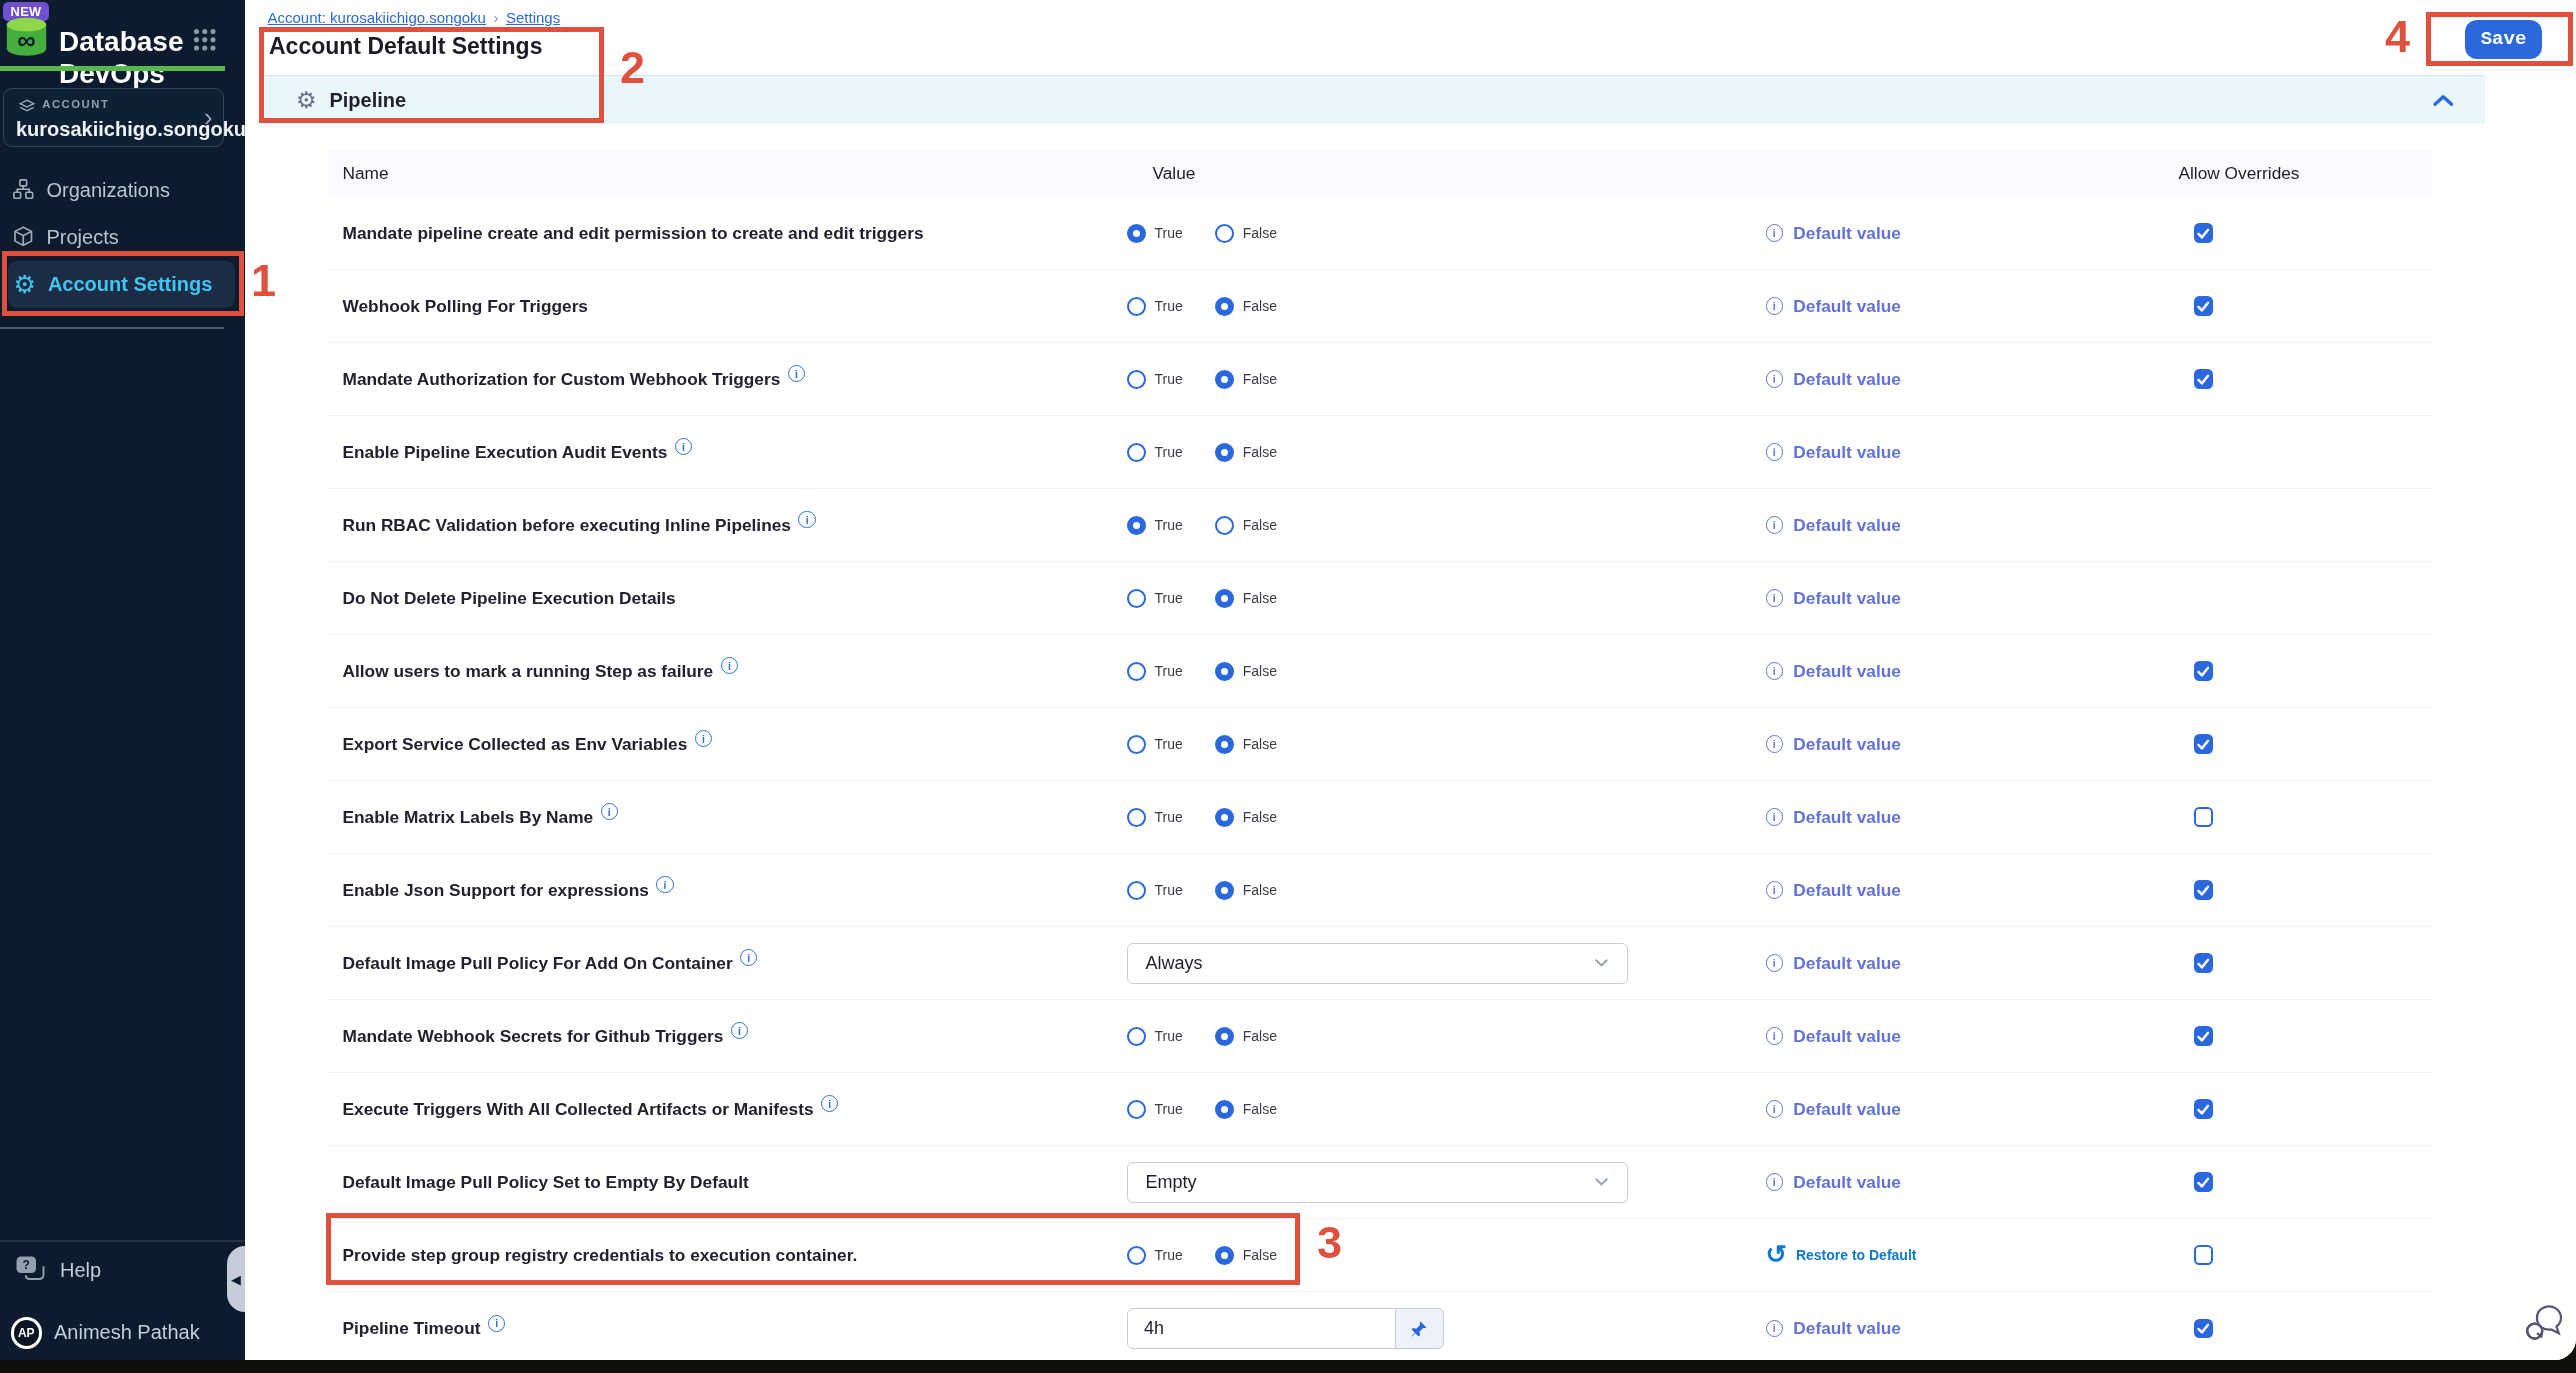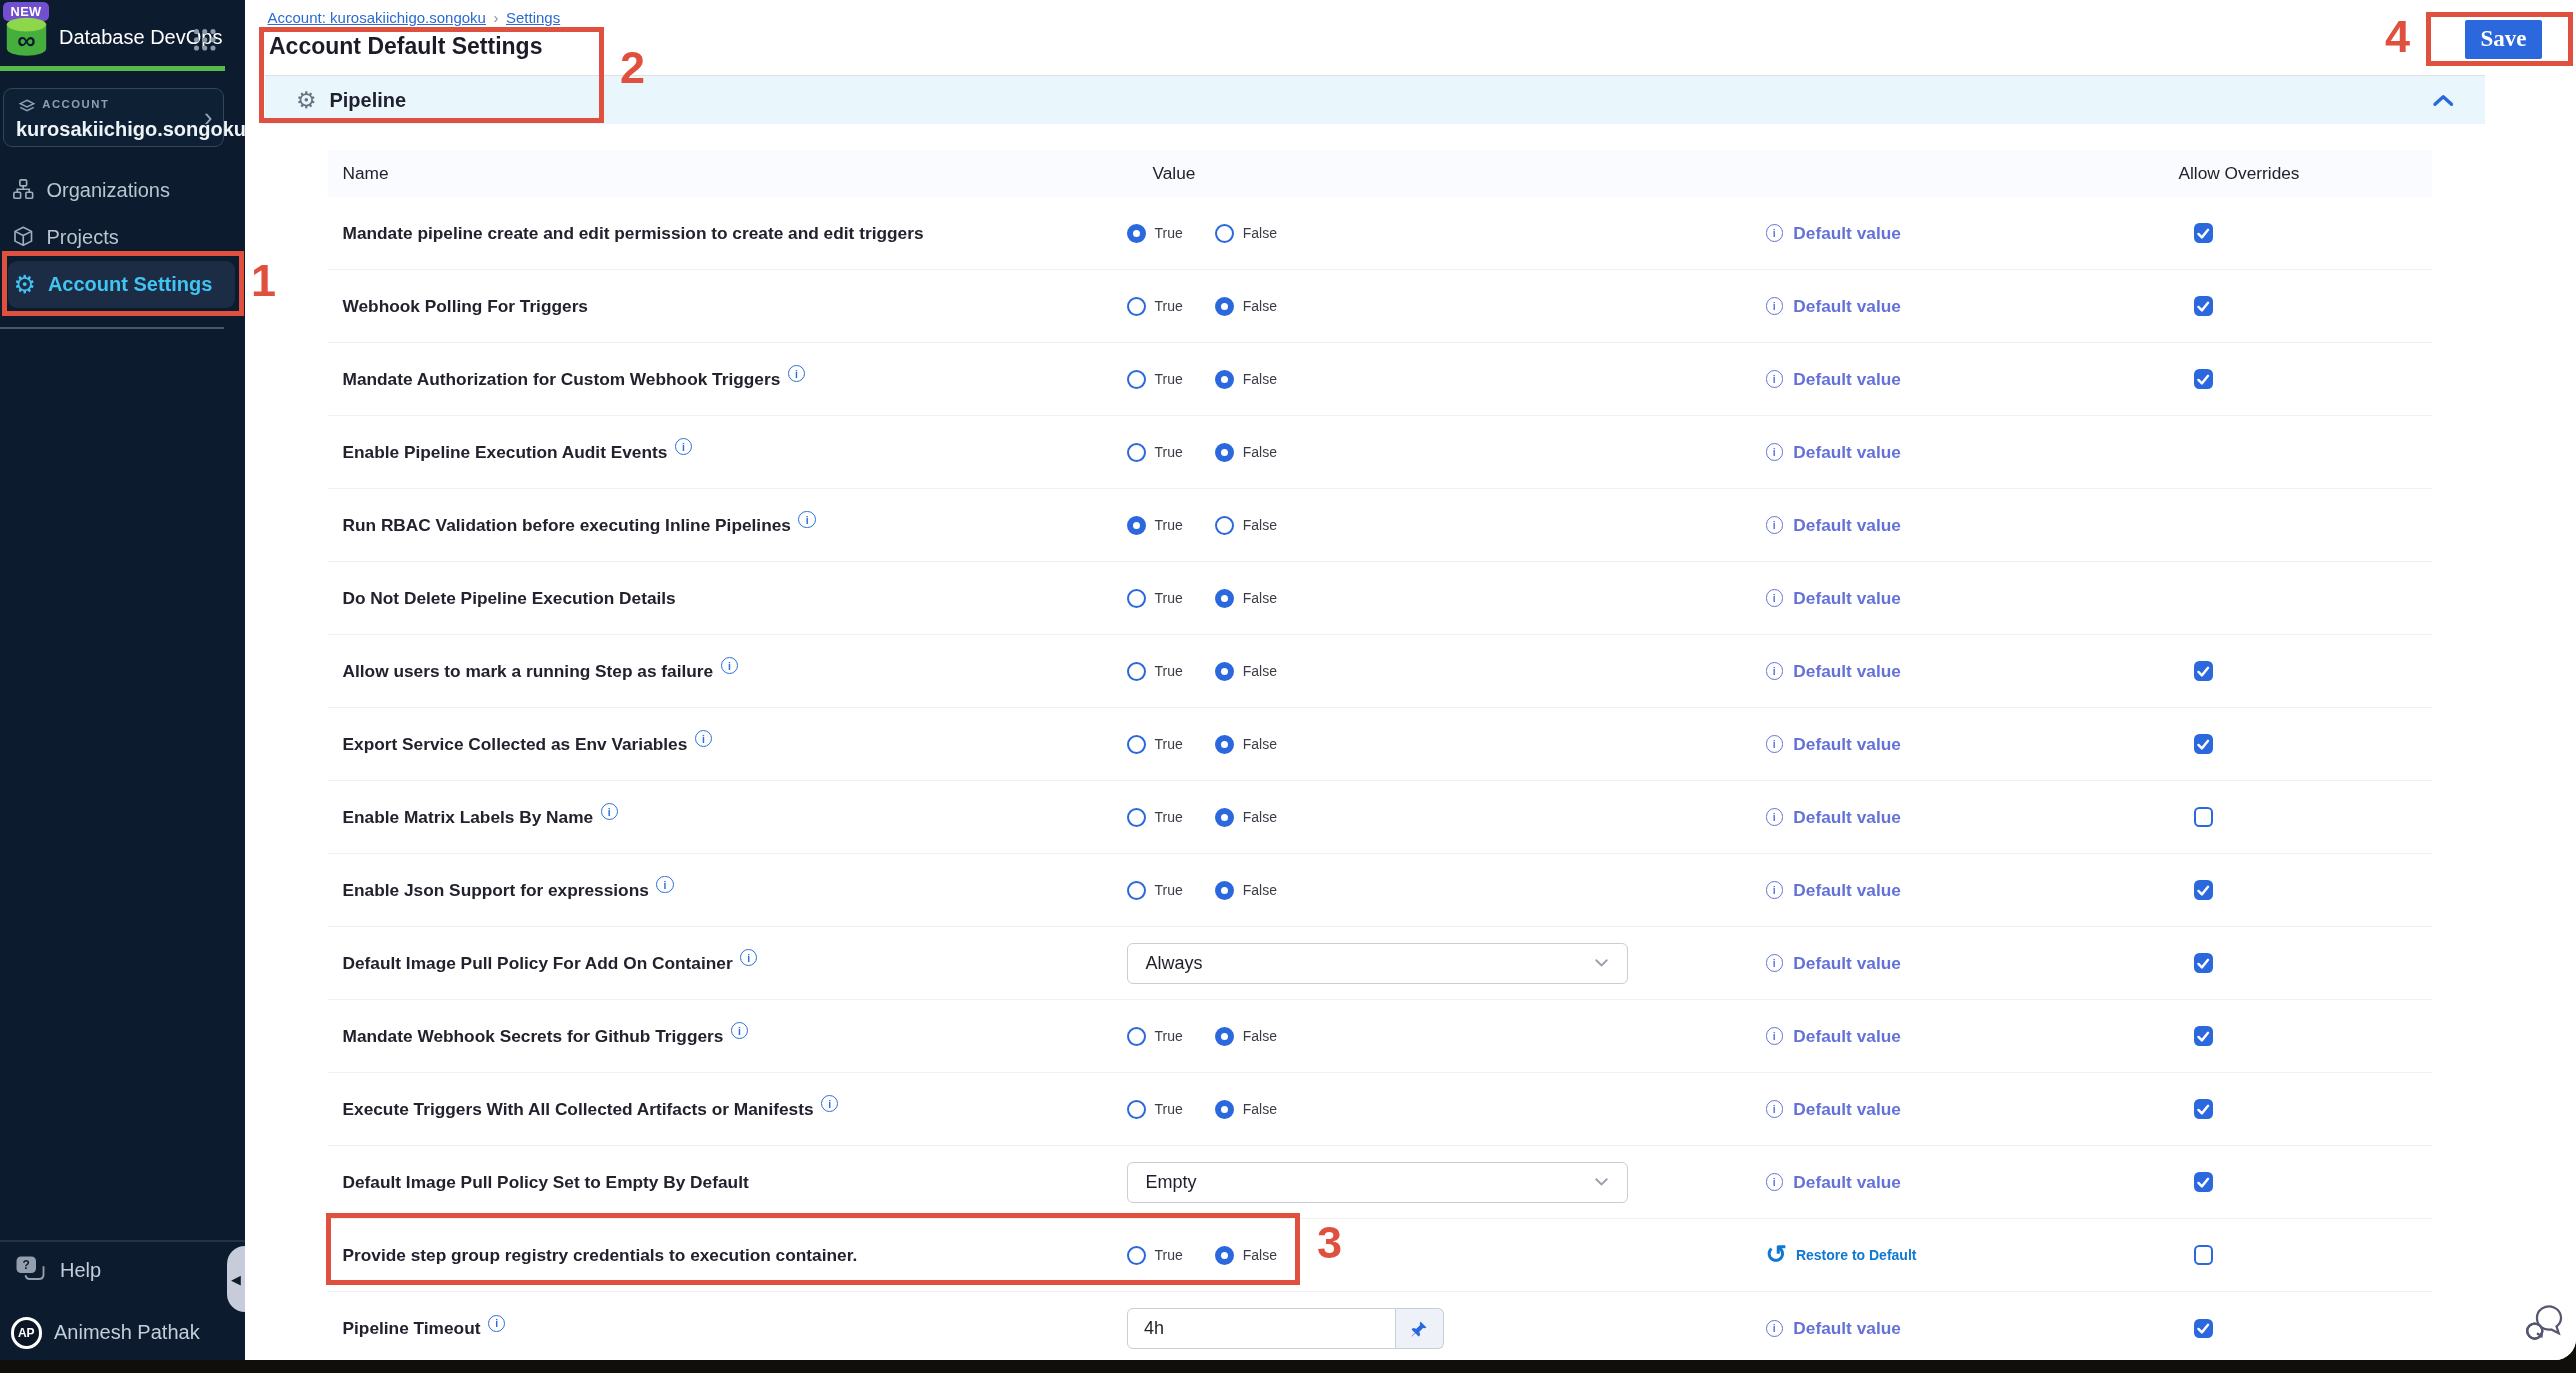--- a/index.html
+++ b/index.html
@@ -18,21 +18,21 @@
   .sidebar {
     position:absolute; left:0; top:0; width:245px; height:1360px;
     background:#0c1b2d; color:#c4cedb;
   }
   .new-badge {
     position:absolute; left:3px; top:1.5px; padding:2.3px 7.5px;
     background:#7150d0; color:#fff; font-size:12.8px; font-weight:bold;
     border-radius:5.3px; letter-spacing:0.4px;
   }
   .logo { position:absolute; left:3px; top:16.5px; }
-  .product-name { position:absolute; left:59px; top:25.5px; font-size:20px; font-weight:normal; color:#fff; }
+  .product-name { position:absolute; left:59px; top:25.5px; font-size:28px; font-weight:bold; color:#fff; }
   .grid-icon { position:absolute; left:192px; top:27px; cursor:pointer; }
   .green-line { position:absolute; left:0; top:66px; width:225px; height:5.3px; background:#57b94c; }
   .account-card {
     position:absolute; left:3px; top:88px; width:221px; height:59px;
     background:#0e2134; border:1.5px solid #32455c; border-radius:9px;
   }
   .account-card .acct-row { position:absolute; left:13.5px; top:9px; display:flex; gap:6.8px; }
   .account-label { font-size:11.3px; font-weight:bold; letter-spacing:1.5px; color:#8da0b3; }
   .account-name { position:absolute; left:12px; top:28.5px; font-size:20px; font-weight:600; color:#eef3f8; }
   .acct-chevron { position:absolute; right:10.5px; top:13.5px; font-size:25.5px; color:#93a4b6; }
@@ -126,22 +126,22 @@
   }
   .def-text { margin-left:10.5px; font-size:17.3px; font-weight:600; color:#6472d8; }
   .restore-i { font-size:25.5px; font-weight:bold; color:#0f78d2; line-height:1; }
   .restore-text { margin-left:9px; font-size:14px; font-weight:bold; color:#0f78d2; }
   .c-ovr { padding-left:15px; }
   .checkbox { width:19.5px; height:19.5px; border-radius:5.3px; cursor:pointer; }
   .checkbox.on { background:#2c68dd; display:flex; align-items:center; justify-content:center; }
   .checkbox.off { background:#fff; border:2.3px solid #2c68dd; }
   .save-btn {
     position:absolute; left:2465px; top:19.5px; width:77px; height:39px;
-    background:#2c68dd; color:#fff; font-size:23px; font-weight:bold;
-    border:none; border-radius:2px; cursor:pointer; font-family:Liberation Serif, serif;
+    background:#2c68dd; color:#fff; font-size:19px; font-weight:bold;
+    border:none; border-radius:12px; cursor:pointer; font-family:Liberation Mono, monospace;
   }
   .chat-icon { position:absolute; left:2525px; top:1303px; cursor:pointer; }
   
   .ann-box { position:absolute; border:5.3px solid #e0503f; z-index:50; pointer-events:none; }
   .ann-num { position:absolute; color:#e0503f; font-size:45px; font-weight:bold; z-index:50; pointer-events:none; }
   #box1 { left:1.5px;    top:251px;  width:242px;  height:65px; }
   #num1 { left:251px;  top:255px; }
   #box2 { left:259px;  top:27px;   width:345px;  height:96px; }
   #num2 { left:620px;  top:42px; }
   #box3 { left:326px;  top:1213px; width:974px; height:72px; }

